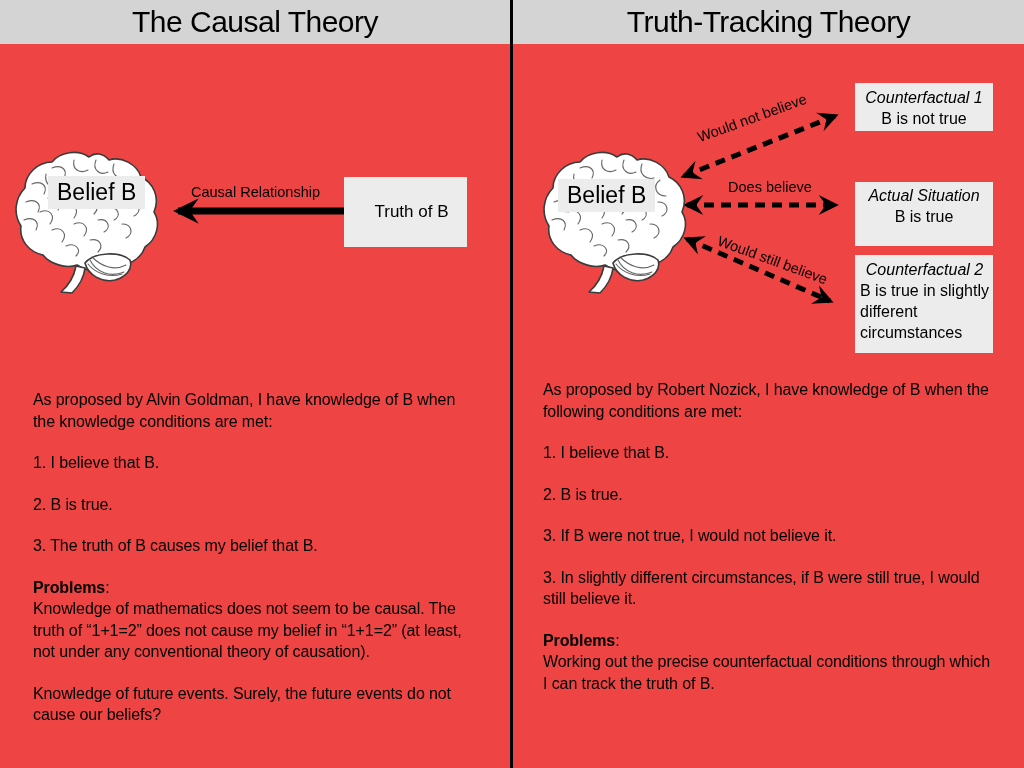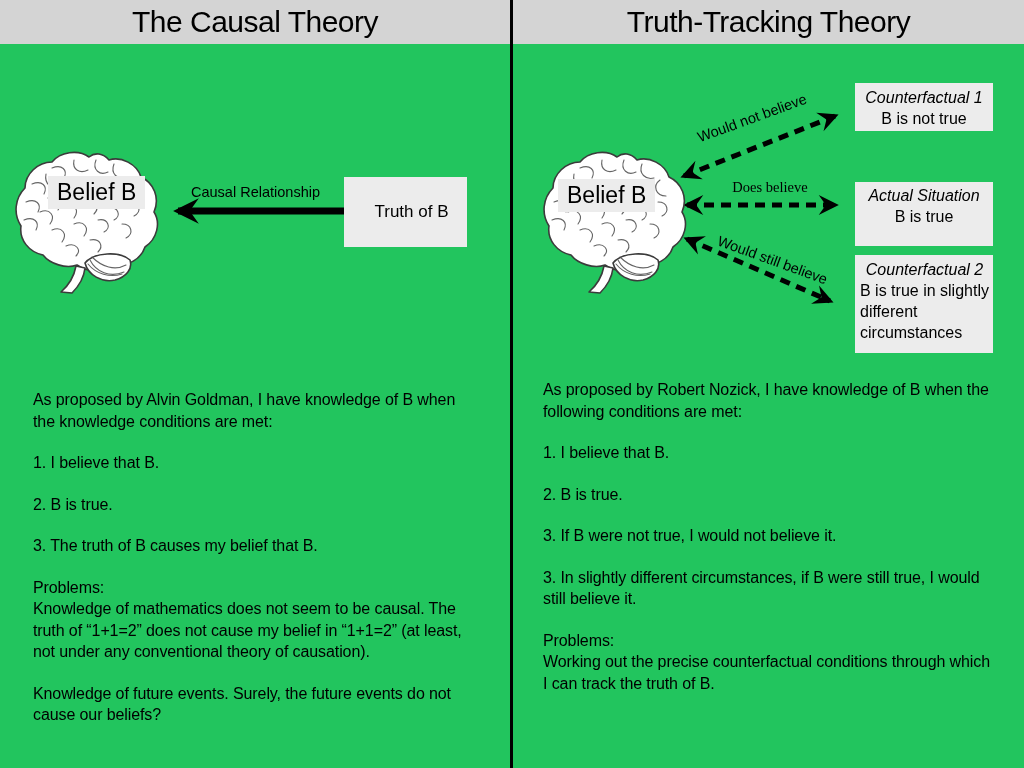--- a/index.html
+++ b/index.html
@@ -2,21 +2,21 @@
 <html><head>
 <meta charset="utf-8">
 <style>
   * { box-sizing: border-box; margin: 0; padding: 0; }
   html, body { width: 1024px; height: 768px; }
   body {
     font-family: "Liberation Sans", sans-serif;
     color: #000;
     background: #fff;
   }
-  .page { position: relative; width: 1024px; height: 768px; background: #22c55e; overflow: hidden; }
+  .page { position: relative; width: 1024px; height: 768px; background: #ef4444; overflow: hidden; }
 
   
   .hdr {
     position: absolute; top: 0; height: 44px;
     background: #d4d4d4;
     font-size: 30px; line-height: 44px; text-align: center;
     letter-spacing: -0.5px; white-space: nowrap;
   }
   .hdr-left  { left: 0;   width: 510px; }
   .hdr-right { left: 513px; width: 511px; }
@@ -45,33 +45,33 @@
   .box-as { left: 855px; top: 182px; width: 138px; height: 64px; padding-top: 3px; }
   .box-c2 { left: 855px; top: 255px; width: 138px; height: 98px; padding: 4px 4px 7px 5px; }
   .box-title { font-style: italic; text-align: center; font-size: 16px; line-height: 21px; }
   .box-body  { font-size: 16px; line-height: 21px; text-align: center; }
   .box-c2 .box-body { text-align: left; }
 
   
   .arrow-label { position: absolute; font-size: 14.5px; text-align: center; white-space: nowrap; }
   .lbl-causal { left: 178px; top: 184px; width: 155px; }
   .lbl-wnb { left: 688px; top: 110px; width: 128px; transform: rotate(-20deg); }
-  .lbl-does { left: 705px; top: 179px; width: 130px; font-family: Liberation Serif, serif; }
+  .lbl-does { left: 705px; top: 179px; width: 130px; }
   .lbl-wsb { left: 700px; top: 252px; width: 145px; transform: rotate(20deg); }
 
   
   .overlay { position: absolute; left: 0; top: 0; width: 1024px; height: 768px; pointer-events: none; }
 
   
   .txt { position: absolute; font-size: 16px; line-height: 21.5px; letter-spacing: -0.1px; }
   .txt-left  { left: 33px;  top: 389px; width: 447px; }
   .txt-right { left: 543px; top: 379px; width: 452px; }
   .txt p { margin: 0 0 20px 0; }
   .txt p.prob-head { margin-bottom: 0; }
-  .bold { font-weight: normal; }
+  .bold { font-weight: bold; }
   .hidden-defs { position: absolute; width: 0; height: 0; overflow: hidden; }
 </style>
 </head>
 <body>
 
 <svg class="hidden-defs" aria-hidden="true">
   <defs>
     <symbol id="brainSym" viewBox="0 0 155 150">
       <g fill="#ffffff" stroke="#3b3b3b" stroke-width="1.6" stroke-linejoin="round" stroke-linecap="round">
         <path d="M77,7 C66,-1 48,2 40,12 C26,12 13,24 13,38 C3,48 1,64 9,76 C7,90 17,102 31,105 C38,114 54,119 65,115 C76,123 94,122 102,114 C116,117 129,109 133,97 C145,89 149,73 142,62 C148,48 142,33 129,27 C125,14 109,6 97,10 C91,3 83,2 77,7 Z"></path>

